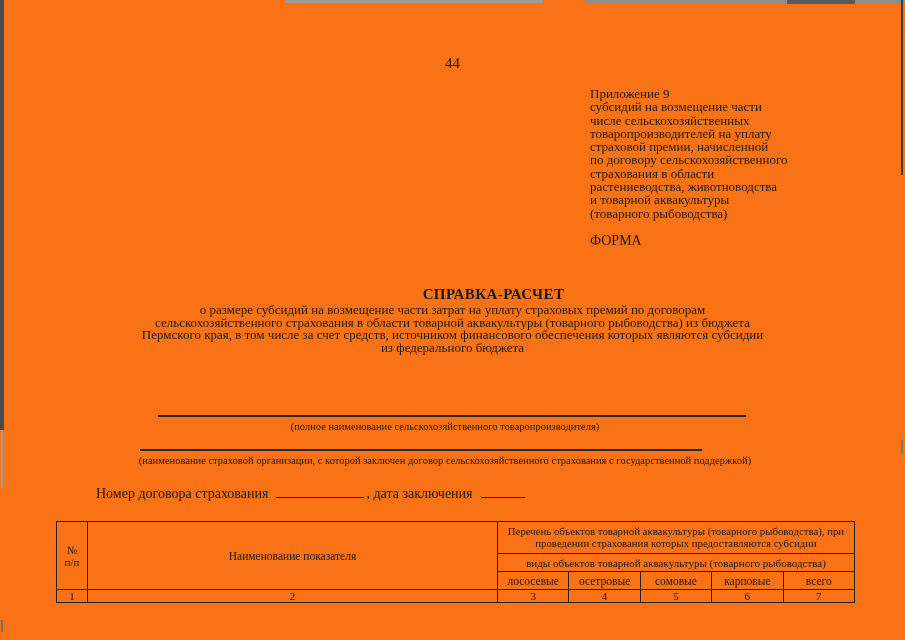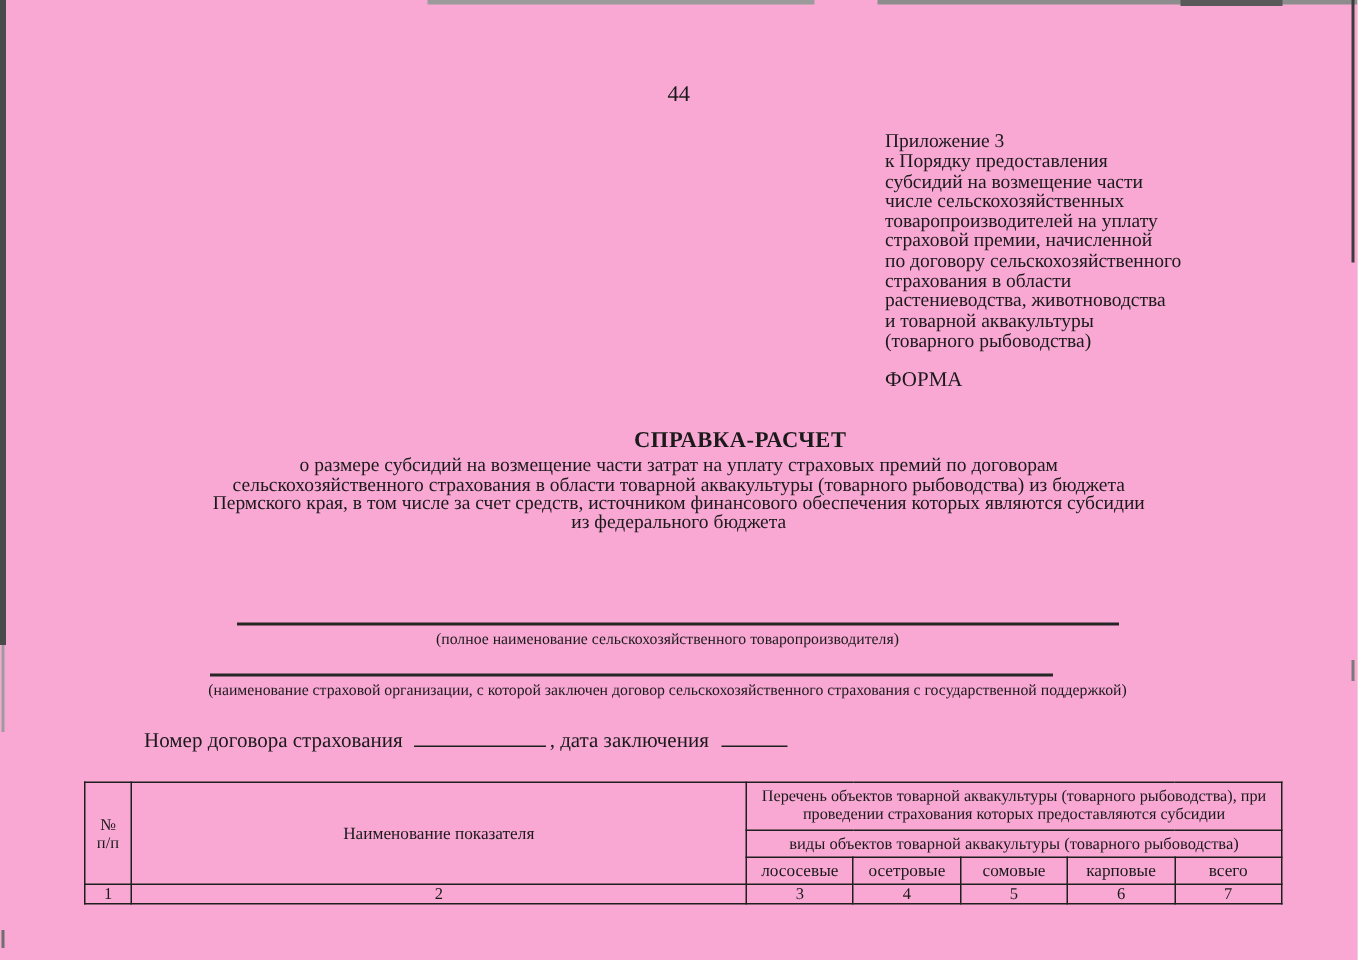--- a/index.html
+++ b/index.html
@@ -1,20 +1,20 @@
 <!DOCTYPE html>
 <html><head>
 <meta charset="utf-8">
 <style>
   * { margin:0; padding:0; box-sizing:border-box; }
   html,body { background:#e8e8e8; }
   .page {
     position:relative;
     width:905px; height:640px;
-    background:#f9a8d4;
+    background:#f97316;
     font-family:"Liberation Serif", serif;
     color:#1a1a1a;
     overflow:hidden;
     margin:0 auto;
   }
   
   .edge { position:absolute; }
   .edge-left       { left:0; top:0; width:4px; height:430px; background:#4a4a4a; }
   .edge-left-f1    { left:1px; top:430px; width:2px; height:58px; background:#9d9d9d; }
   .edge-left-f2    { left:1px; top:620px; width:2px; height:12px; background:#6f6f6f; }
@@ -98,22 +98,21 @@
   <div class="edge edge-left-f2"></div>
   <div class="edge edge-top-1"></div>
   <div class="edge edge-top-2"></div>
   <div class="edge edge-top-2b"></div>
   <div class="edge edge-right"></div>
   <div class="edge edge-right-f1"></div>
 
   <div class="page-number">44</div>
 
   <div class="appendix">
-    <div>Приложение 3</div>
-    <div>к Порядку предоставления</div>
+    <div>Приложение 9</div>
     <div>субсидий на возмещение части</div>
     <div>числе сельскохозяйственных</div>
     <div>товаропроизводителей на уплату</div>
     <div>страховой премии, начисленной</div>
     <div>по договору сельскохозяйственного</div>
     <div>страхования в области</div>
     <div>растениеводства, животноводства</div>
     <div>и товарной аквакультуры</div>
     <div>(товарного рыбоводства)</div>
     <div class="forma">ФОРМА</div>

